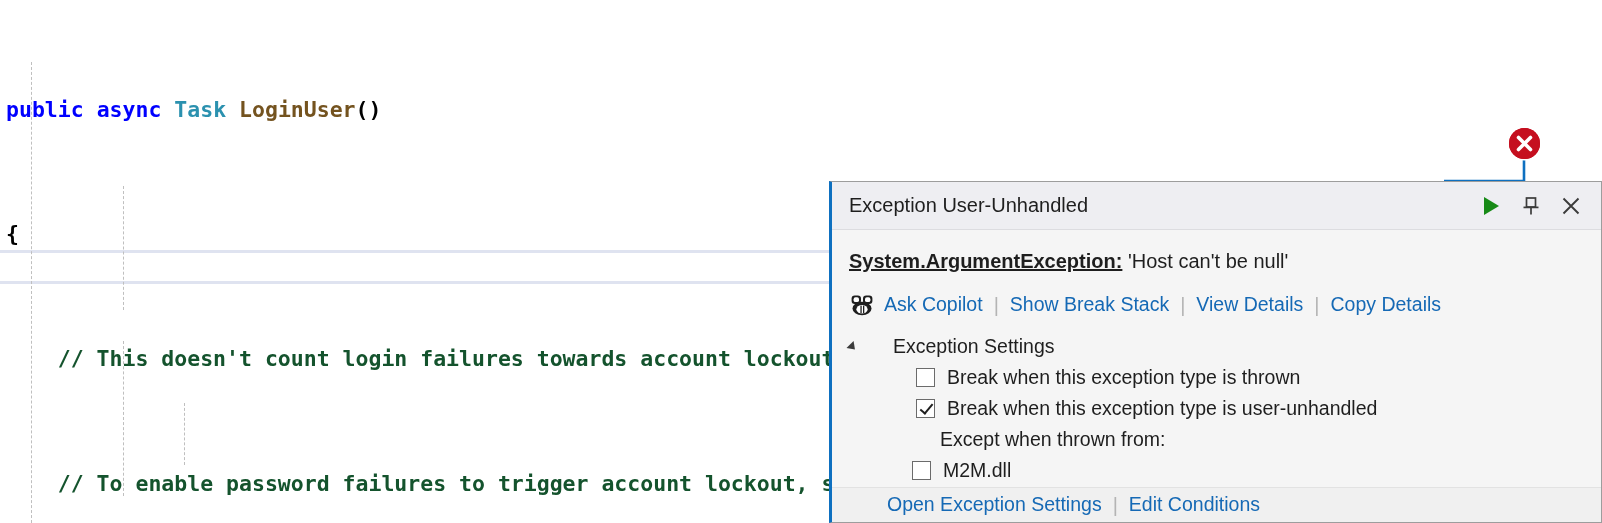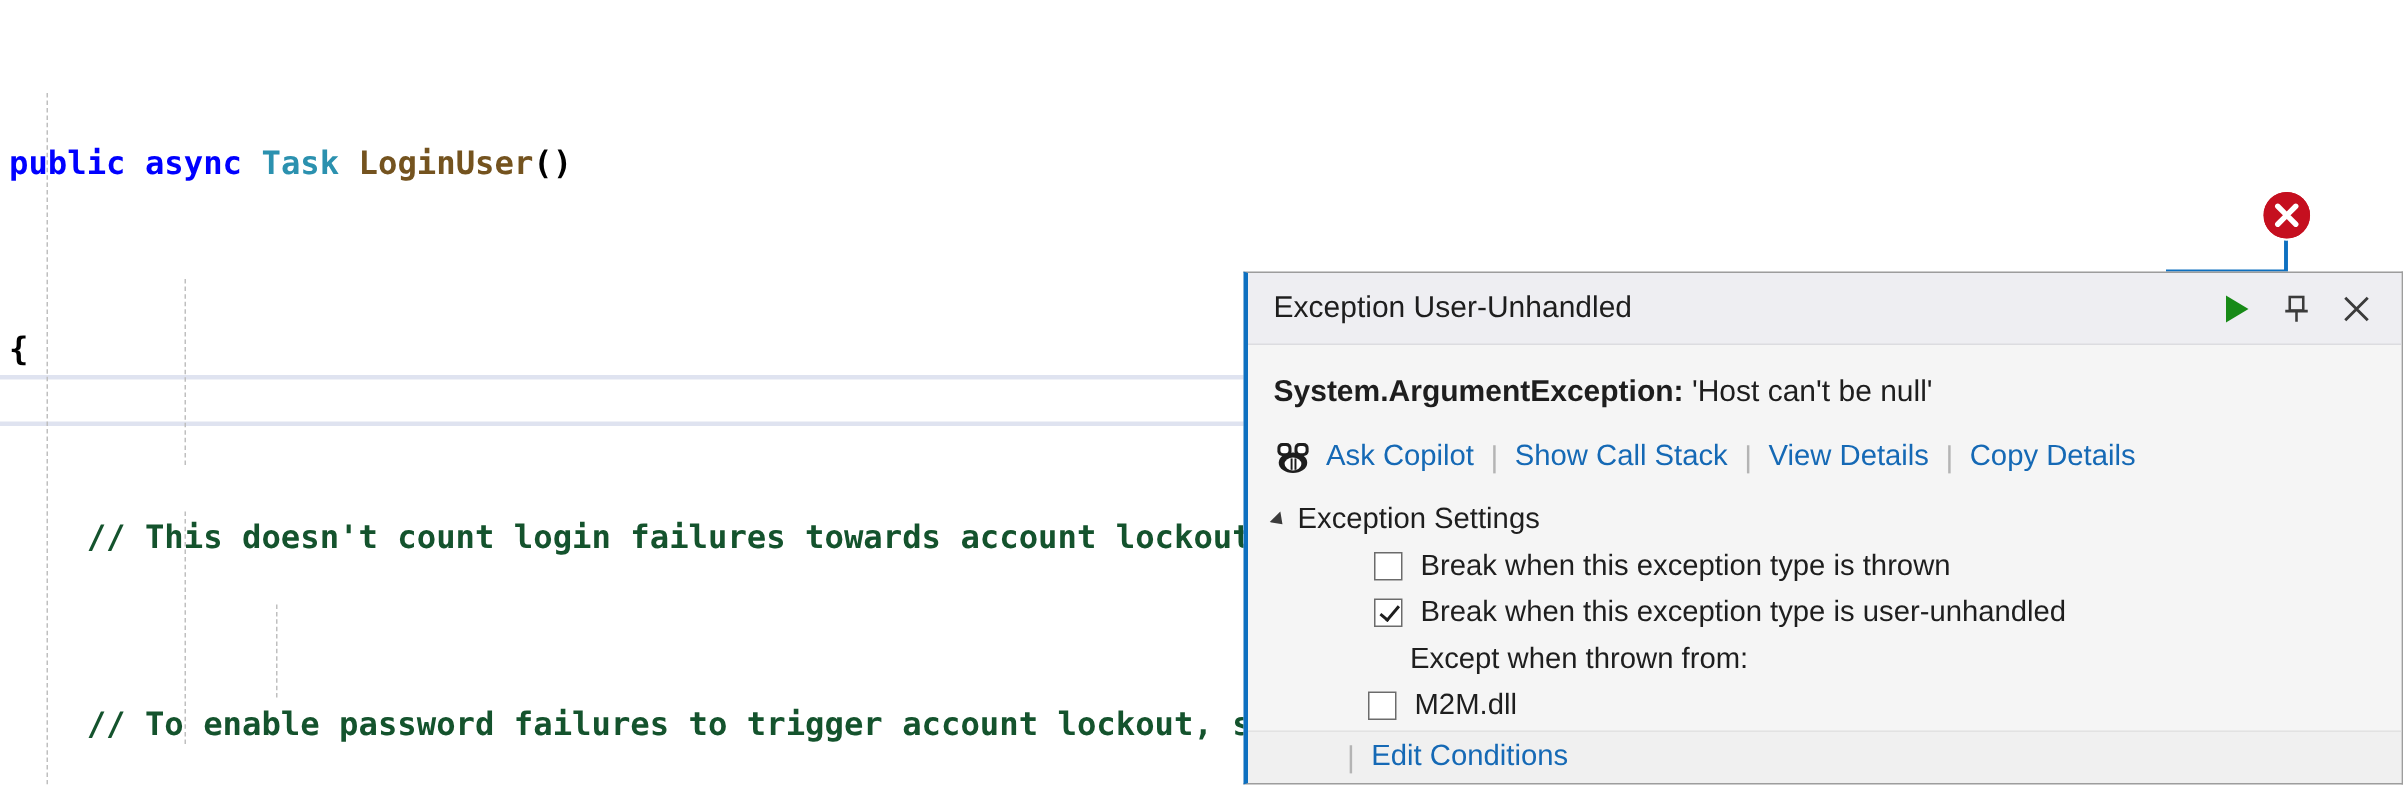--- a/index.html
+++ b/index.html
@@ -138,20 +138,21 @@
     overflow: hidden;
   }
   .exc-message {
     font-size: 20px;
     color: #1e1e1e;
     margin-top: 20px;
     white-space: nowrap;
   }
   .exc-message .exc-type {
     font-weight: bold;
+    text-decoration: underline;
   }
   .links-row {
     margin-top: 20px;
     display: flex;
     align-items: center;
     font-size: 19.5px;
     white-space: nowrap;
   }
   .links-row a {
     color: #1569b5;
@@ -169,20 +170,21 @@
     display: inline-flex;
     align-items: center;
   }
   .settings-header {
     margin-top: 19px;
     display: flex;
     align-items: center;
     font-size: 19.5px;
     color: #1e1e1e;
     white-space: nowrap;
+    gap: 28px;
   }
   .tri {
     width: 0; height: 0;
     border-left: 7px solid #3b3b3b;
     border-top: 5px solid transparent;
     border-bottom: 5px solid transparent;
     margin-right: 9px;
     transform: rotate(45deg);
   }
   .chk-row {
@@ -340,21 +342,21 @@
           <rect x="11.4" y="11.6" width="1.3" height="7.6" fill="#1e1e1e"></rect>
           <rect x="14.0" y="11.6" width="1.3" height="7.6" fill="#1e1e1e"></rect>
           <rect x="2.6" y="1.4" width="9.4" height="8.6" rx="3.2" fill="#1e1e1e"></rect>
           <rect x="14.0" y="1.4" width="9.4" height="8.6" rx="3.2" fill="#1e1e1e"></rect>
           <rect x="4.6" y="3.3" width="5.4" height="4.8" rx="1.9" fill="#ffffff"></rect>
           <rect x="16.0" y="3.3" width="5.4" height="4.8" rx="1.9" fill="#ffffff"></rect>
         </svg>
       </span>
       <a>Ask Copilot</a>
       <span class="link-sep">|</span>
-      <a>Show Call Stack</a>
+      <a>Show Break Stack</a>
       <span class="link-sep">|</span>
       <a>View Details</a>
       <span class="link-sep">|</span>
       <a>Copy Details</a>
     </div>
 
     <div class="settings-header">
       <span class="tri"></span>
       <span>Exception Settings</span>
     </div>
@@ -374,16 +376,17 @@
     </div>
 
     <div class="chk-row sub">
       <span class="cbox"></span>
       <span>M2M.dll</span>
     </div>
 
   </div>
 
   <div class="popup-footer">
+    <a>Open Exception Settings</a>
     <span class="link-sep">|</span>
     <a>Edit Conditions</a>
   </div>
 </div>
 
 </body></html>

